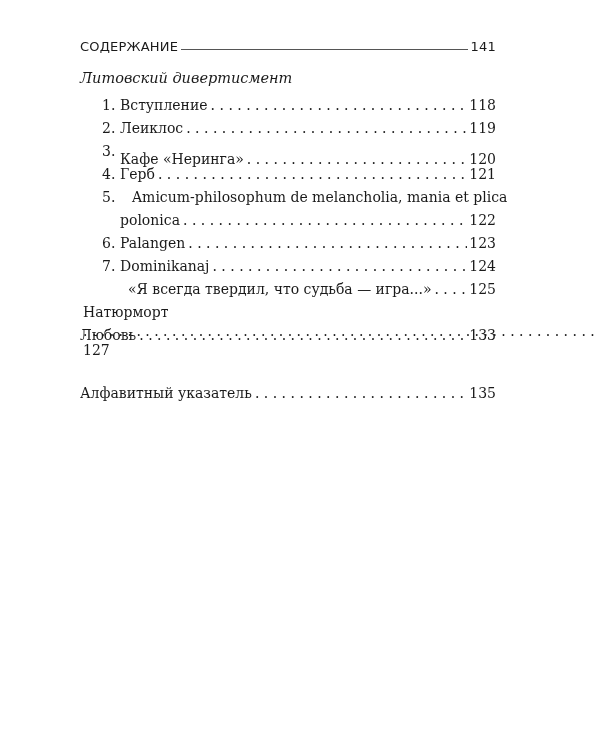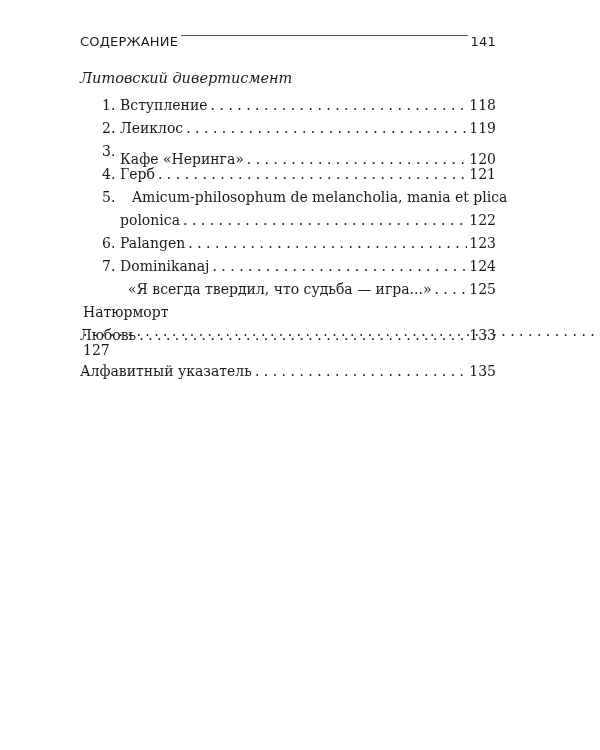--- a/index.html
+++ b/index.html
@@ -6,21 +6,21 @@
   body {
     width: 600px; height: 750px;
     background: #ffffff;
     position: relative;
     overflow: hidden;
     color: #1a1a1a;
     font-family: "DejaVu Serif", "Liberation Serif", serif;
   }
   .header {
     position: absolute; left: 80px; top: 34px; width: 416px; height: 20px;
-    display: flex; 
+    display: flex; align-items: flex-end;
     font-family: "DejaVu Sans", "Liberation Sans", sans-serif;
     font-size: 13px; letter-spacing: 0.2px;
   }
   .header .title { white-space: nowrap; }
   .header .rule { flex: 1; border-bottom: 1px solid #555; margin: 0 3px 4px 3px; height: 1px; }
   .header .num { white-space: nowrap; }
 
   .section-title {
     position: absolute; left: 80px; top: 70px;
     font-style: italic; font-size: 14.5px;
@@ -116,17 +116,17 @@
   <span class="dots"></span>
   <span class="pg">127</span>
 </div>
 
 <div class="toc-row" style="left:80px; top:326px;">
   <span class="lbl">Любовь</span>
   <span class="dots"></span>
   <span class="pg">133</span>
 </div>
 
-<div class="toc-row" style="left:80px; top:362px;">
+<div class="toc-row" style="left:80px; top:384px;">
   <span class="lbl">Алфавитный указатель</span>
   <span class="dots"></span>
   <span class="pg">135</span>
 </div>
 
 </body></html>

